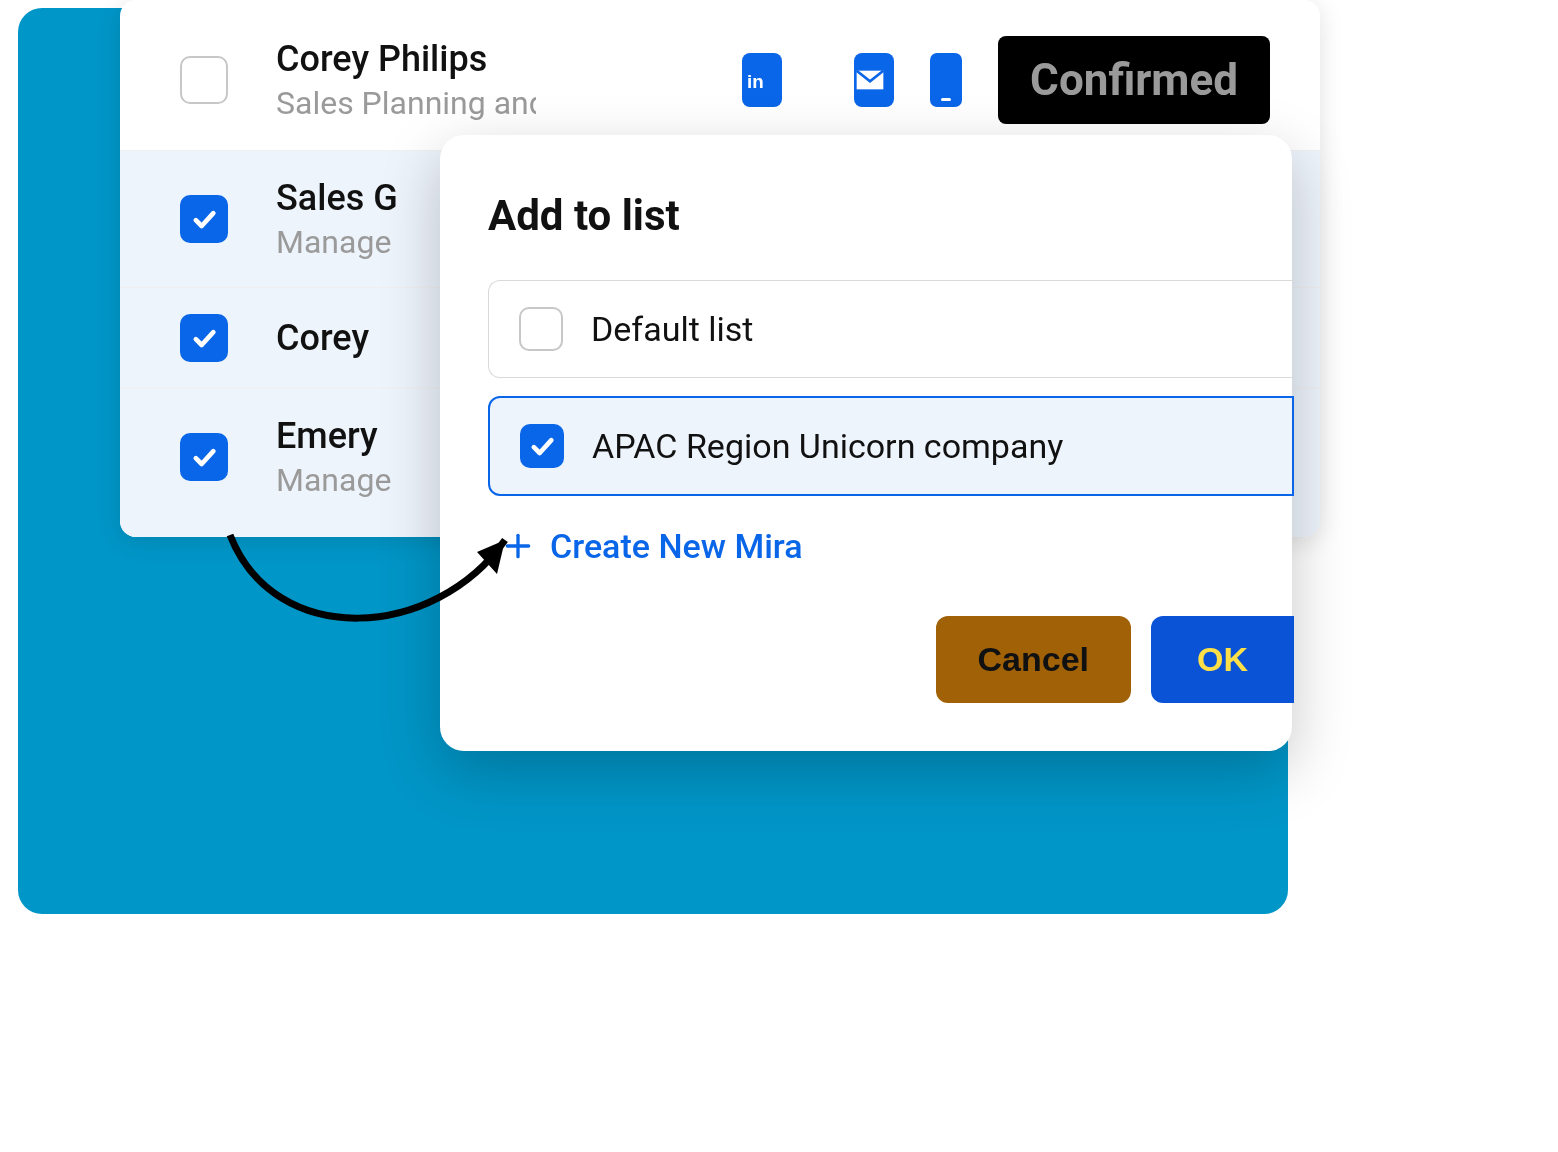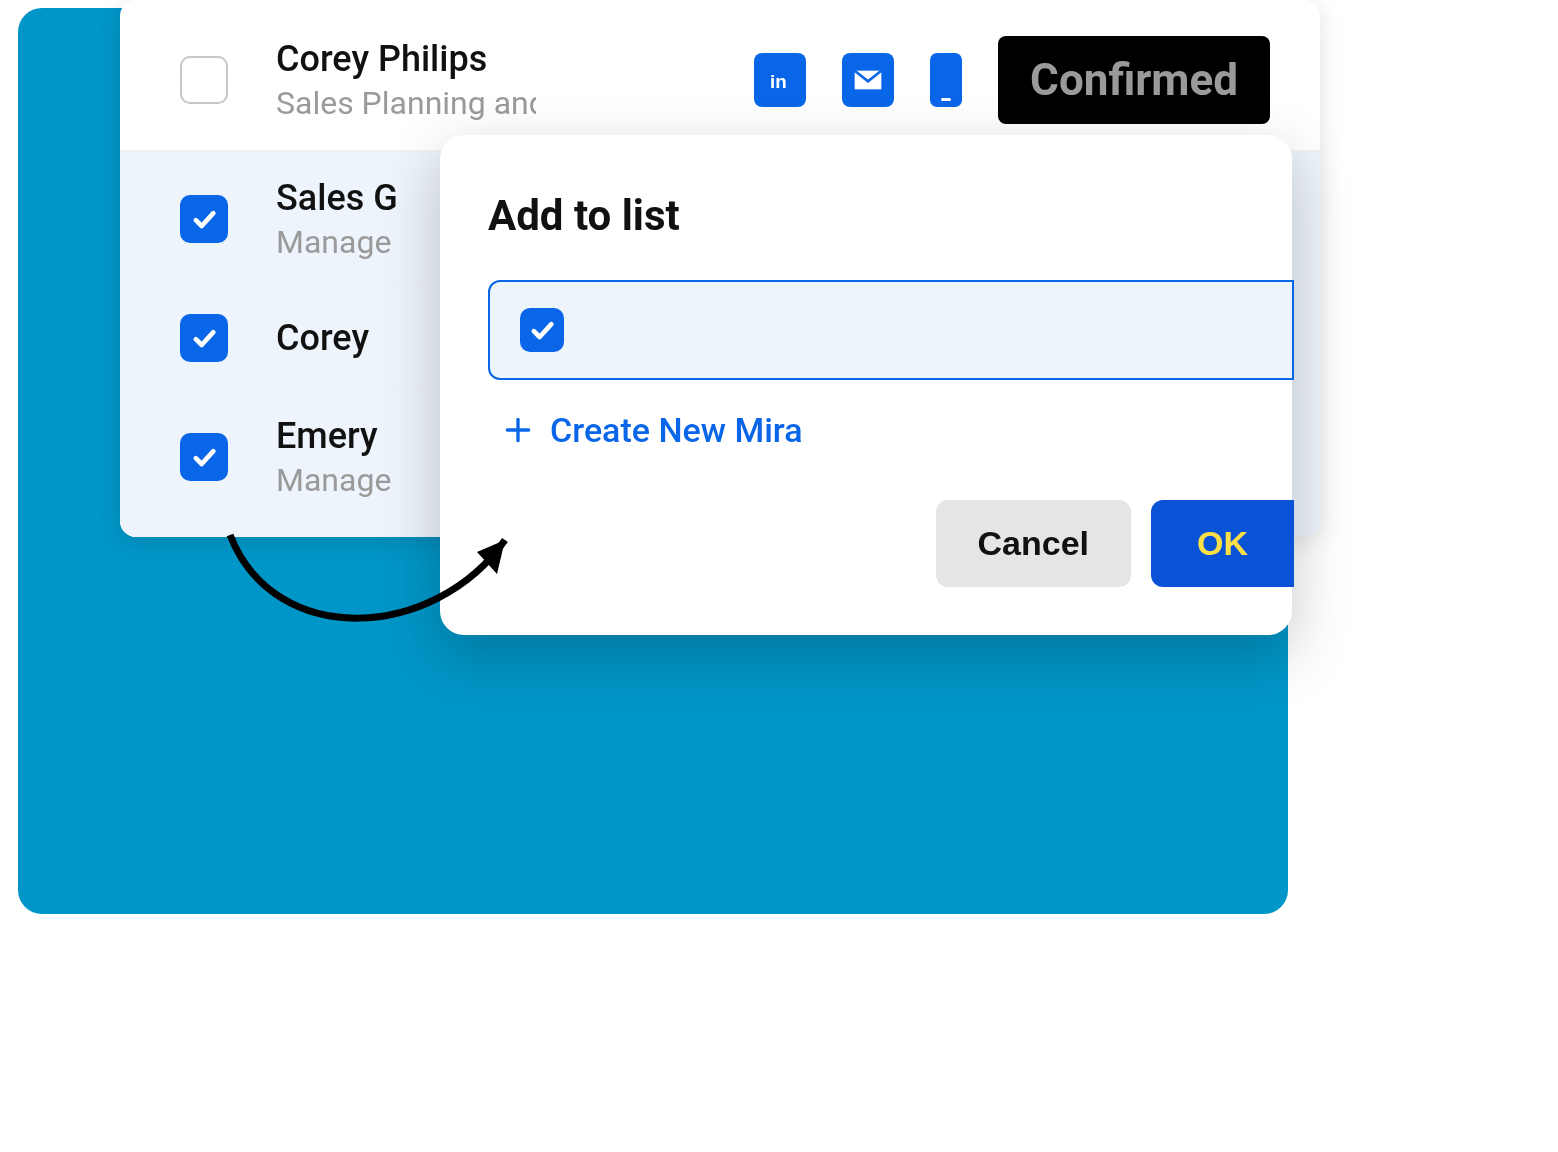--- a/index.html
+++ b/index.html
@@ -86,27 +86,27 @@
       text-overflow: clip;
     }
 
     .contact-icons {
       margin-left: auto;
       display: flex;
       gap: 36px;
       align-items: center;
     }
     .icon-box {
-      width: 52px;
+      width: 40px;
       height: 54px;
       background: #0a66e8;
       border-radius: 8px;
       display: flex;
       align-items: center;
-      justify-content: center;
+      margin-left: 36px;
     }
     .phone-icon {
       width: 32px;
       height: 54px;
       background: #0a66e8;
       border-radius: 7px;
       position: relative;
     }
     .phone-icon::after {
       content:"";
@@ -185,21 +185,21 @@
       padding-right: 0;
     }
     .btn {
       padding: 24px 42px;
       border-radius: 12px;
       font-size: 34px;
       font-weight: 600;
       border: none;
       cursor: pointer;
     }
-    .btn-secondary { background: #e5e5e5; color: #111; }
+    .btn-secondary { background: #a16207; color: #111; }
     .btn-primary { background: #0a52d6; color: #fde047; padding-left:46px; padding-right:46px; border-top-right-radius:0; border-bottom-right-radius:0; margin-right:-2px;}
 
     
     .arrow {
       position: absolute;
       left: 215px;
       top: 500px;
       width: 320px;
       height: 160px;
       pointer-events: none;
@@ -270,27 +270,32 @@
       <div class="contact-name">Emery</div>
       <div class="contact-sub">Manage</div>
     </div>
   </div>
 
 </div>
 
 <div class="dialog">
   <div class="dialog-title">Add to list</div>
 
+  <div class="list-option">
+    <div class="cbox unchecked" style="width:44px;height:44px;"></div>
+    <span>Default list</span>
+  </div>
 
   <div class="list-option selected">
     <div class="cbox checked" style="width:44px;height:44px;">
       <svg viewBox="0 0 24 24" width="24" height="24" fill="none" stroke="#fff" stroke-width="4" stroke-linecap="round" stroke-linejoin="round">
           <polyline points="5 13 10 18 20 7"></polyline>
         </svg>
     </div>
+    <span>APAC Region Unicorn company</span>
   </div>
 
   <div class="create-row">
     <svg viewBox="0 0 24 24" fill="none" stroke="#0a66e8" stroke-width="2.5" stroke-linecap="round">
         <line x1="12" y1="4" x2="12" y2="20"></line>
         <line x1="4" y1="12" x2="20" y2="12"></line>
       </svg>
     <span>Create New Mira</span>
   </div>
 

